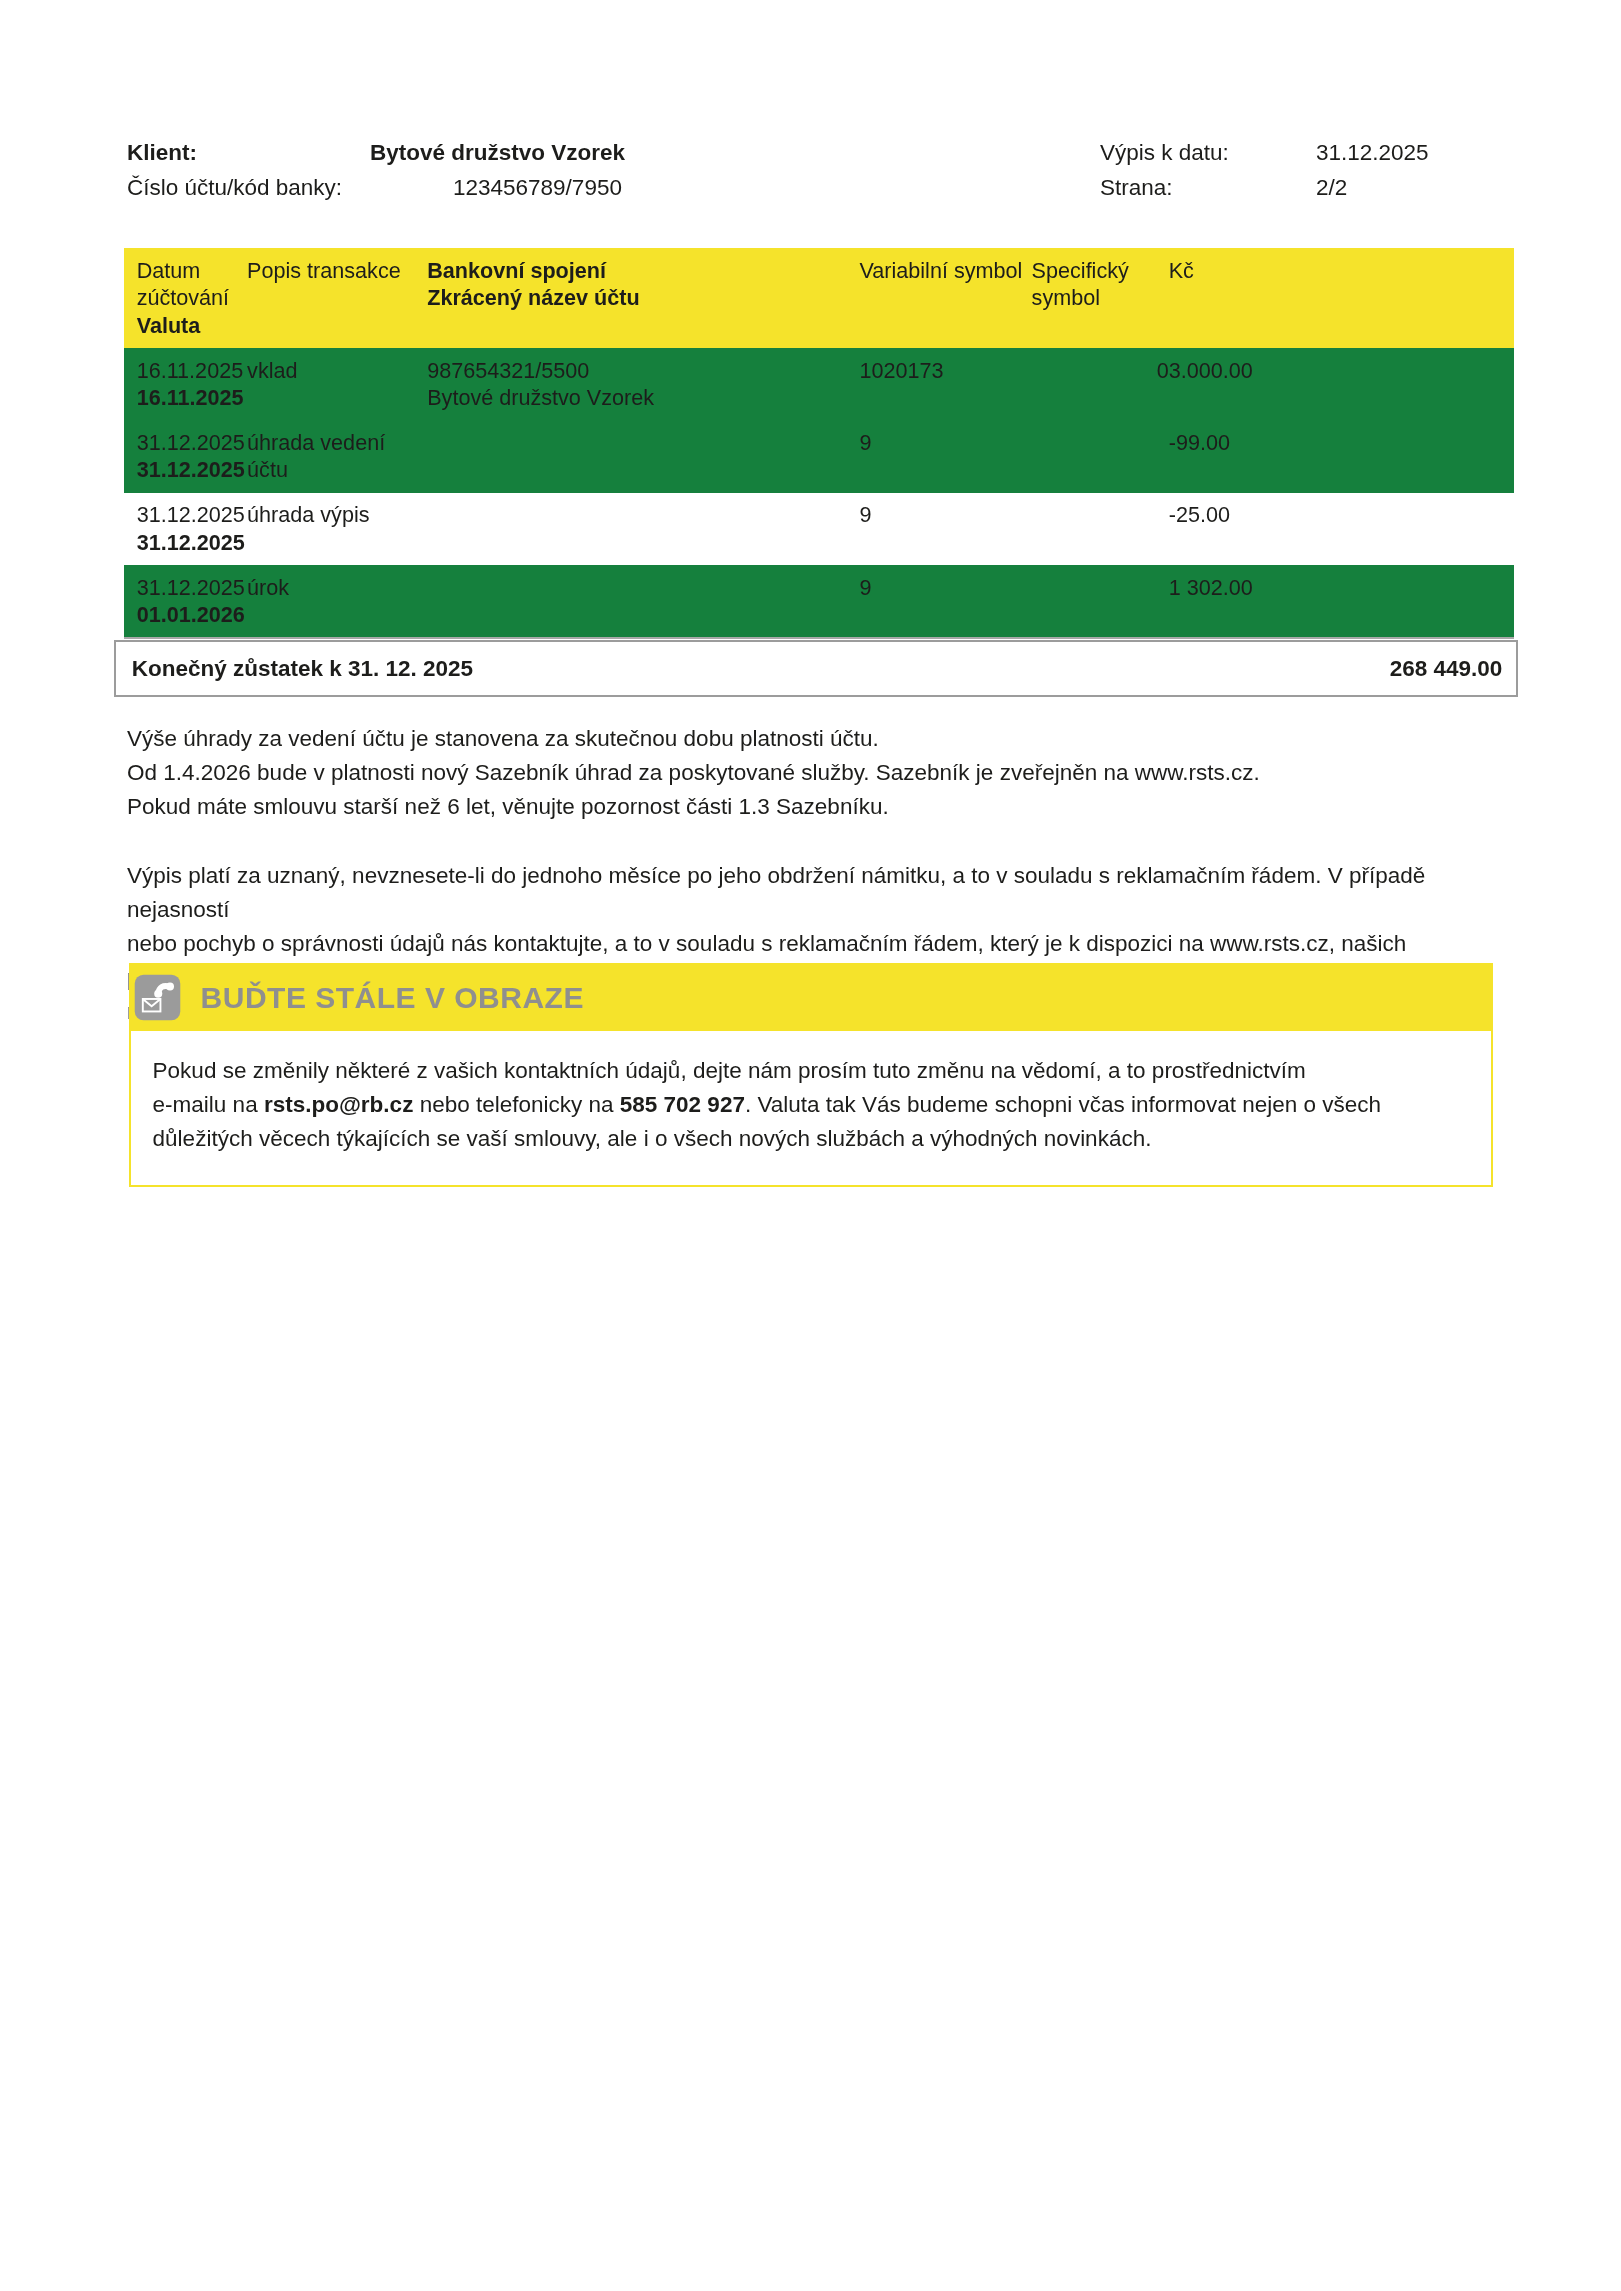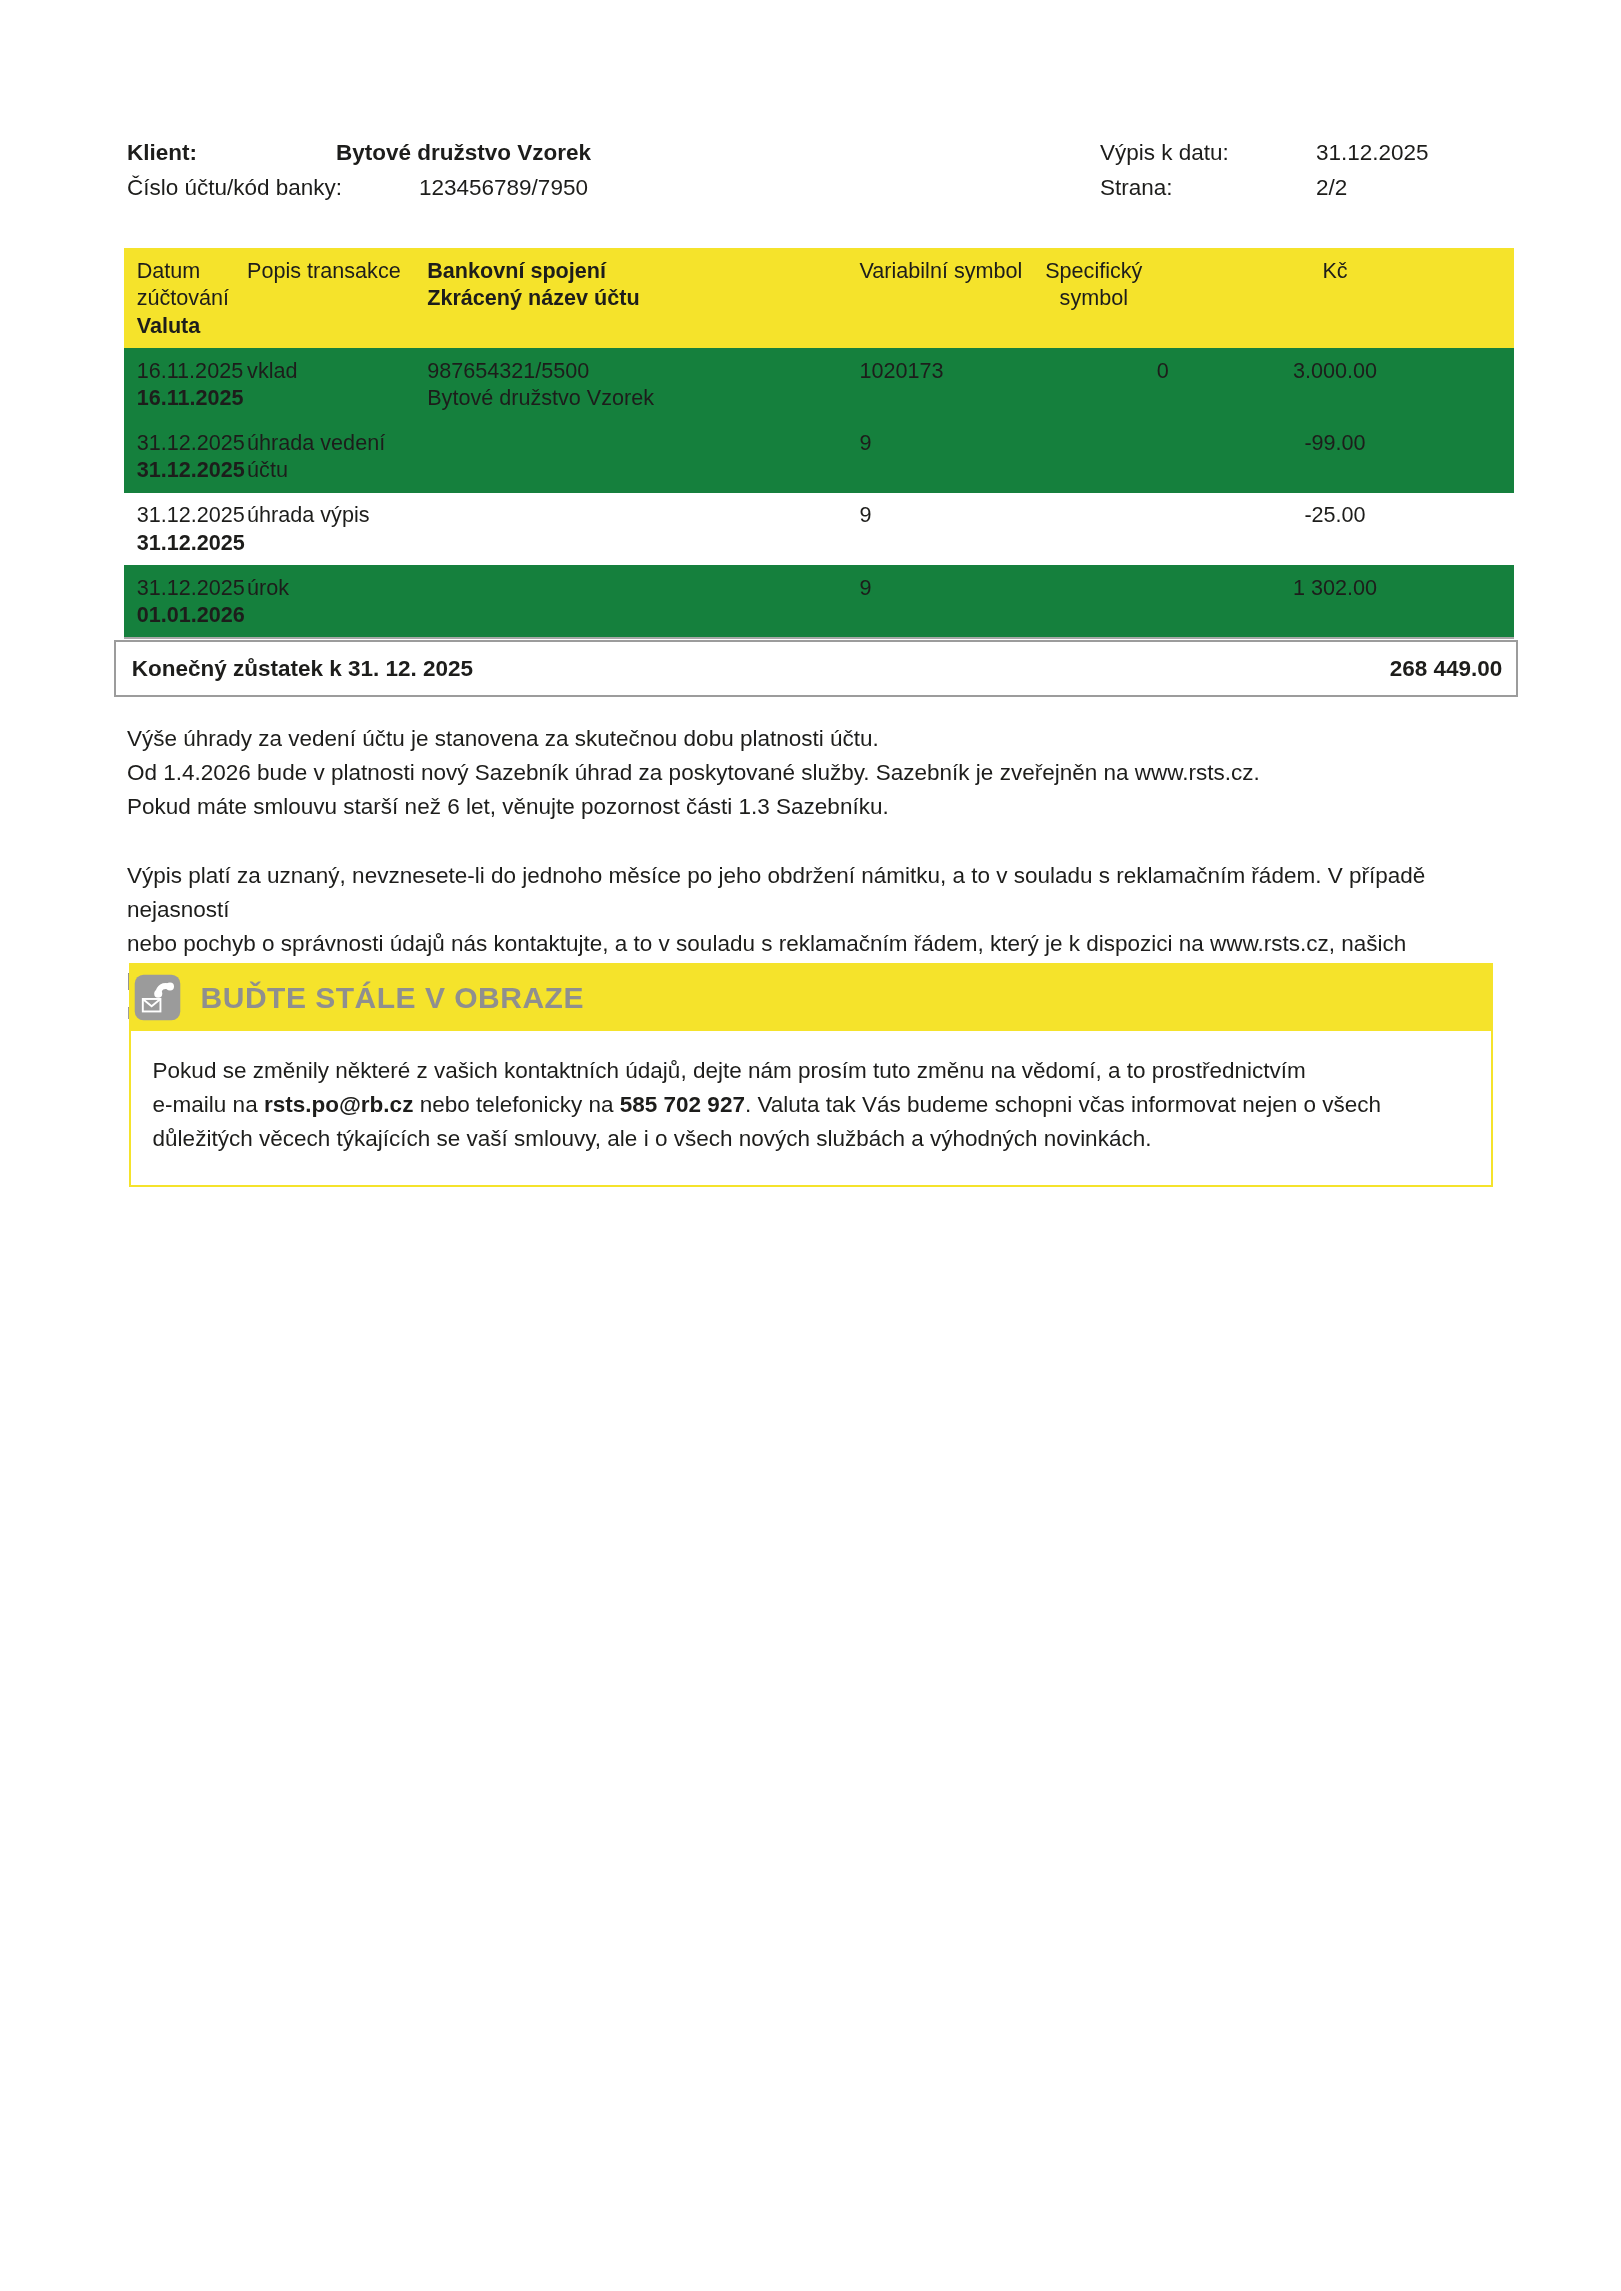--- a/index.html
+++ b/index.html
@@ -7,21 +7,21 @@
   body {
     width: 1621px; height: 2292px;
     position: relative;
     font-family: "Liberation Sans", sans-serif;
     color: #1d1d1b;
   }
   .b { font-weight: bold; }
 
   
   .id-left { position: absolute; left: 127px; top: 135px; font-size: 22.5px; line-height: 35px; }
-  .id-left .row { display: flex; }
+  .id-left .row { display: flex; gap: 34px; }
   .id-left .lbl1 { width: 209px; }
   .id-left .lbl2 { width: 292px; }
   .id-right { position: absolute; left: 1081px; top: 135px; font-size: 22.5px; line-height: 35px; }
   .id-right .row { display: flex; margin-left: 19px; }
   .id-right .lbl { width: 216px; }
 
   
   table.tx {
     position: absolute; left: 124px; top: 248px;
     width: 1390px; border-collapse: collapse; table-layout: fixed;
@@ -30,21 +30,21 @@
   }
   table.tx col.c1 { width: 123px; }
   table.tx col.c2 { width: 180px; }
   table.tx col.c3 { width: 432px; }
   table.tx col.c4 { width: 172px; }
   table.tx col.c5 { width: 137px; }
   table.tx col.c6 { width: 345px; }
   table.tx th, table.tx td { vertical-align: top; text-align: left; font-weight: normal; padding: 8.8px 0 8.8px 0; }
   table.tx th:first-child, table.tx td:first-child { padding-left: 12.7px; }
   table.tx .num { text-align: right; }
-  table.tx th.num, table.tx td.amount { padding-right: 12.7px; text-align: center; }
+  table.tx th.num, table.tx td.amount { padding-right: 12.7px; text-align: left; }
   thead tr { background: #f5e32b; height: 64px; }
   tbody tr { height: 63px; }
   tbody tr.shaded { background: #15803d; }
 
   
   .balance {
     position: absolute; left: 114px; top: 640px; width: 1404px; height: 57px;
     background: #fff; border: 2px solid #9c9c9c;
     display: flex; justify-content: space-between; align-items: center;
     padding: 0 13.7px 0 15.7px; font-size: 22.5px; font-weight: bold;

